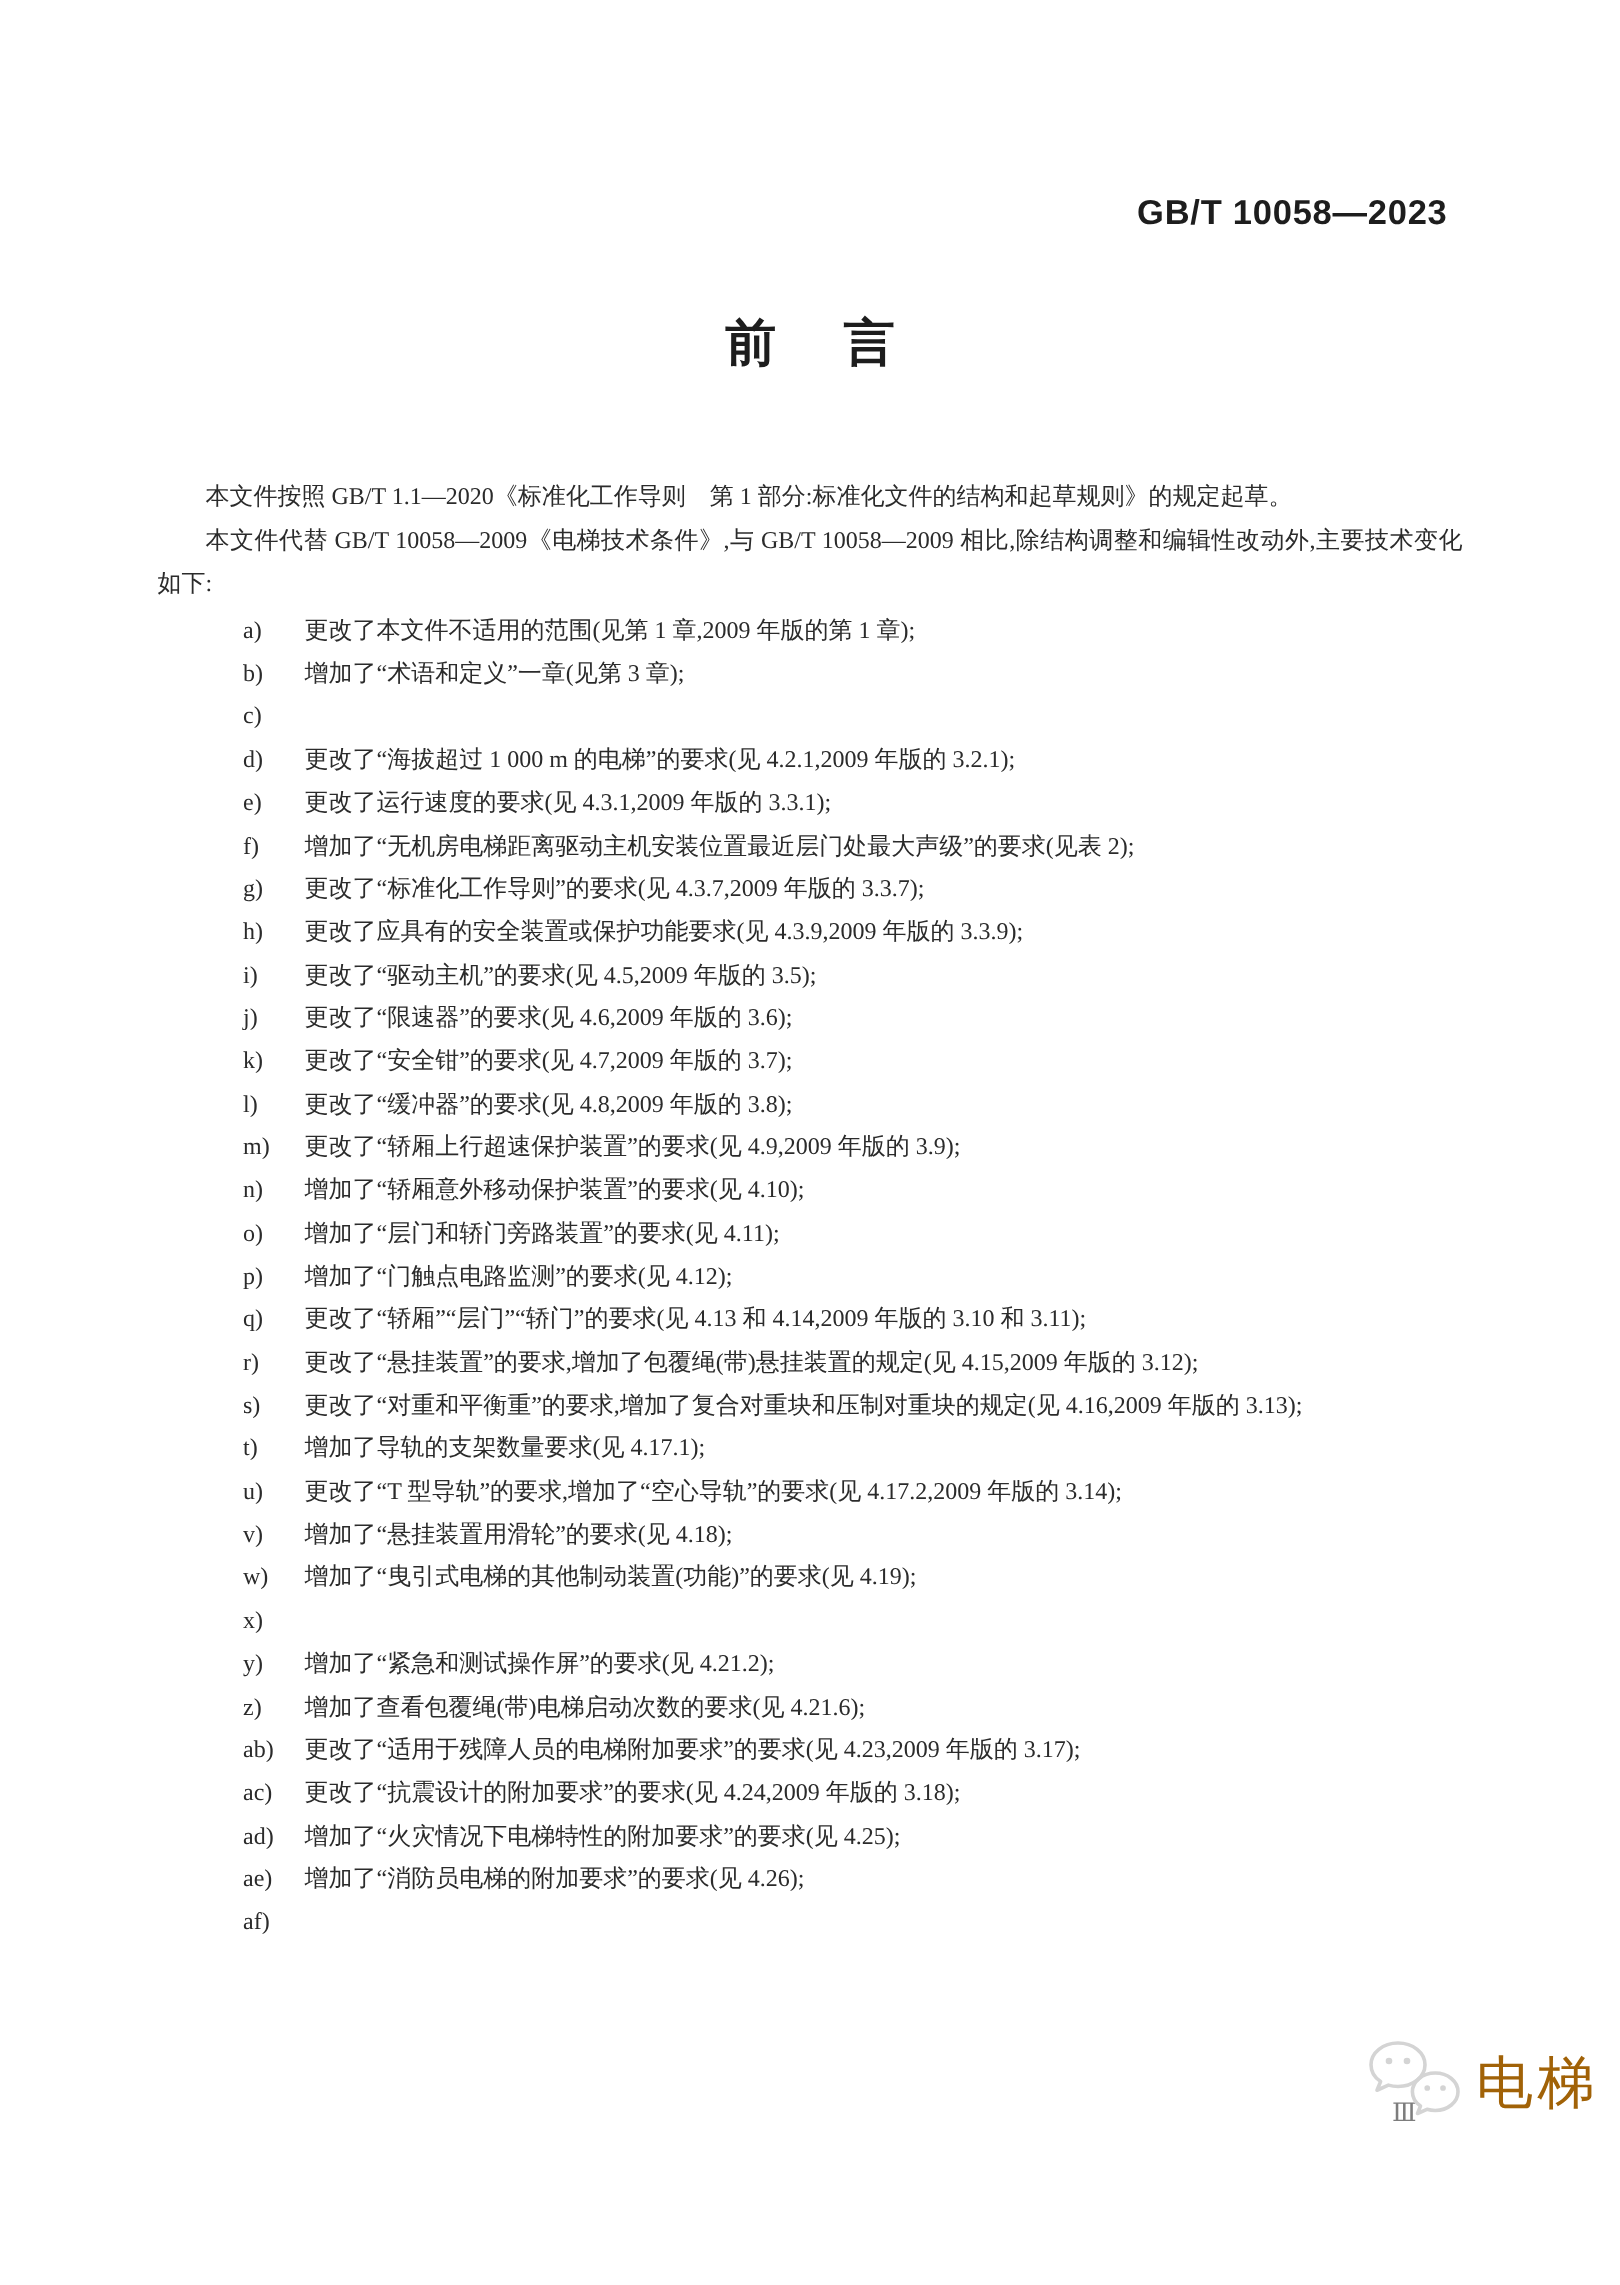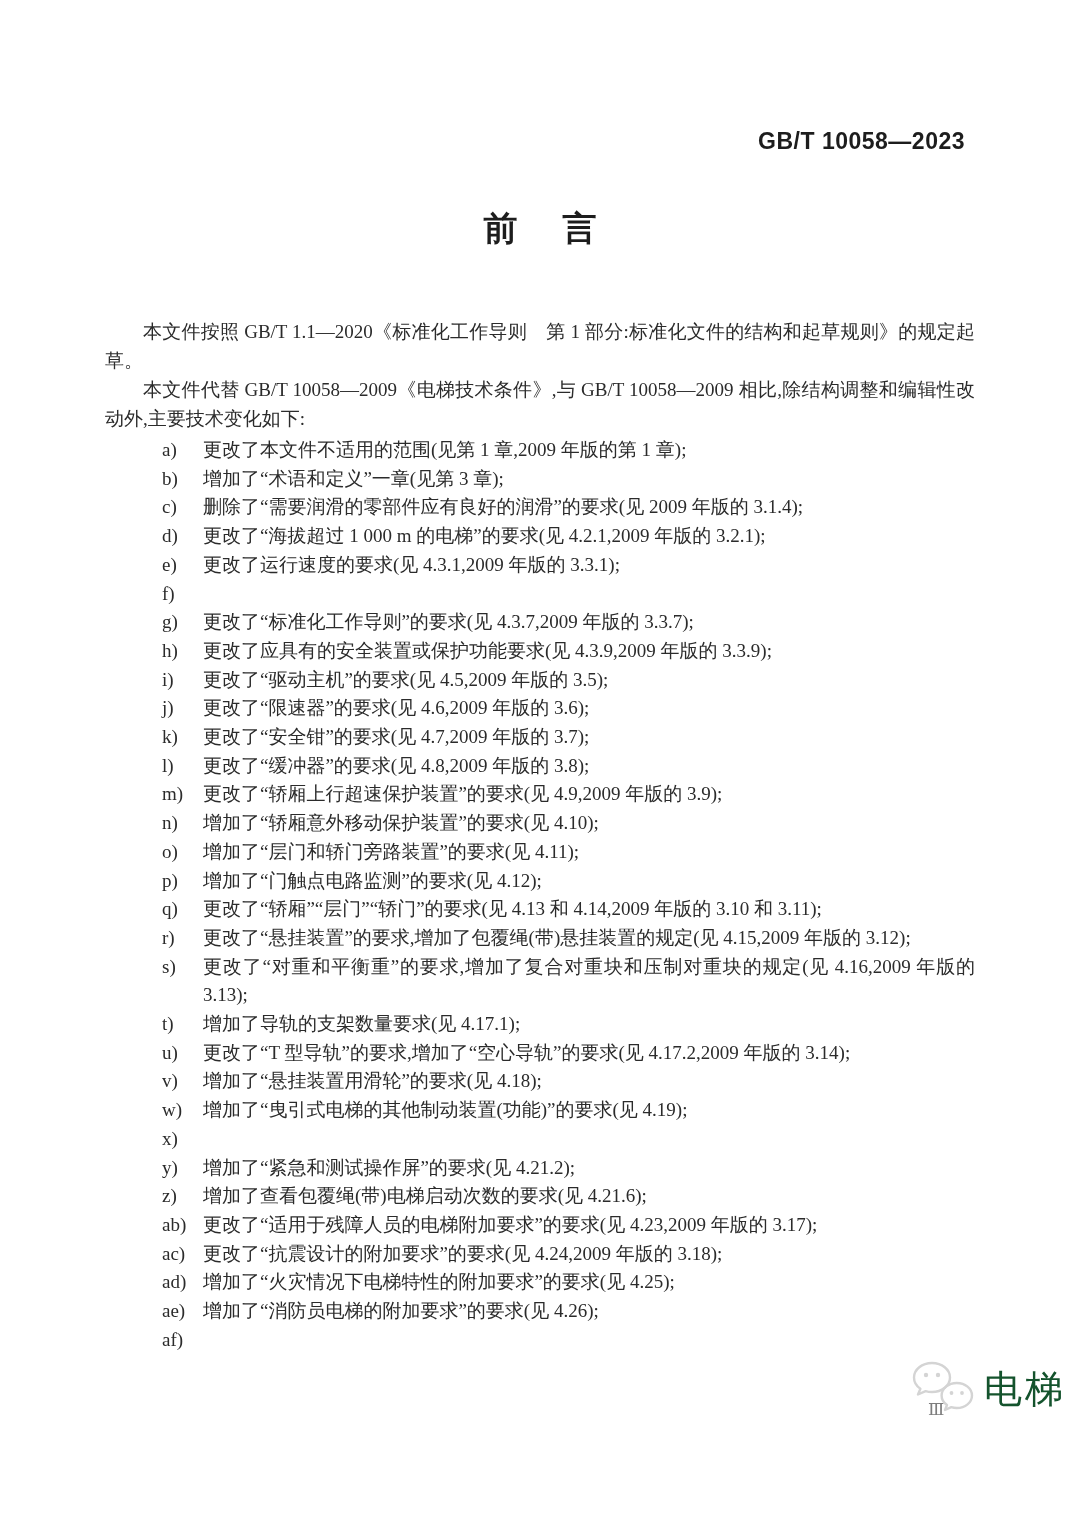--- a/index.html
+++ b/index.html
@@ -13,38 +13,38 @@
     font-weight:700; font-size:23px; letter-spacing:0.5px; color:#1d1d1d;
   }
   .title {
     position:absolute; top:206px; left:0; right:0; margin:0;
     display:flex; justify-content:center; gap:45px;
     font-family:"Liberation Sans","DejaVu Sans",sans-serif;
     font-weight:700; font-size:34px; color:#1d1d1d;
   }
   .content {
     position:absolute; left:105px; top:317px; width:870px;
-    font-size:19px; line-height:29px; text-align:justify;
+    font-size:16px; line-height:29px; text-align:justify;
   }
   .para { margin:0; text-indent:2em; }
   .changes { margin:3px 0 0 0; padding:0; }
   .change-row { display:flex; line-height:28.7px; }
   .change-label { flex:0 0 41px; margin-left:57px; white-space:nowrap; }
   .change-text { flex:1; text-align:justify; }
   .page-number {
     position:absolute; left:928px; top:1399px;
     font-size:17px; color:#7d7d7d;
   }
   .watermark {
     position:absolute; right:14px; bottom:20px;
     display:flex; align-items:center; gap:8px;
   }
   .wm-text {
     font-family:"Liberation Sans","DejaVu Sans",sans-serif;
-    font-size:38px; color:#14532d; letter-spacing:3px;
+    font-size:38px; color:#a16207; letter-spacing:3px;
   }
 </style>
 </head>
 <body>
 
 <div class="page">
 
   <div class="doc-number">GB/T 10058—2023</div>
 
   <h1 class="title">
@@ -59,32 +59,32 @@
         <div class="change-row">
           <span class="change-label">a)</span>
           <div class="change-text">更改了本文件不适用的范围(见第 1 章,2009 年版的第 1 章);</div>
         </div>
         <div class="change-row">
           <span class="change-label">b)</span>
           <div class="change-text">增加了“术语和定义”一章(见第 3 章);</div>
         </div>
         <div class="change-row">
           <span class="change-label">c)</span>
-          <div class="change-text">删除了“需要润滑的零部件应有良好的润滑”的要求(见 2009 年版的 3.1.4);</div>
         </div>
         <div class="change-row">
           <span class="change-label">d)</span>
           <div class="change-text">更改了“海拔超过 1 000 m 的电梯”的要求(见 4.2.1,2009 年版的 3.2.1);</div>
         </div>
         <div class="change-row">
           <span class="change-label">e)</span>
           <div class="change-text">更改了运行速度的要求(见 4.3.1,2009 年版的 3.3.1);</div>
         </div>
         <div class="change-row">
           <span class="change-label">f)</span>
+          <div class="change-text">增加了“无机房电梯距离驱动主机安装位置最近层门处最大声级”的要求(见表 2);</div>
         </div>
         <div class="change-row">
           <span class="change-label">g)</span>
           <div class="change-text">更改了“标准化工作导则”的要求(见 4.3.7,2009 年版的 3.3.7);</div>
         </div>
         <div class="change-row">
           <span class="change-label">h)</span>
           <div class="change-text">更改了应具有的安全装置或保护功能要求(见 4.3.9,2009 年版的 3.3.9);</div>
         </div>
         <div class="change-row">

